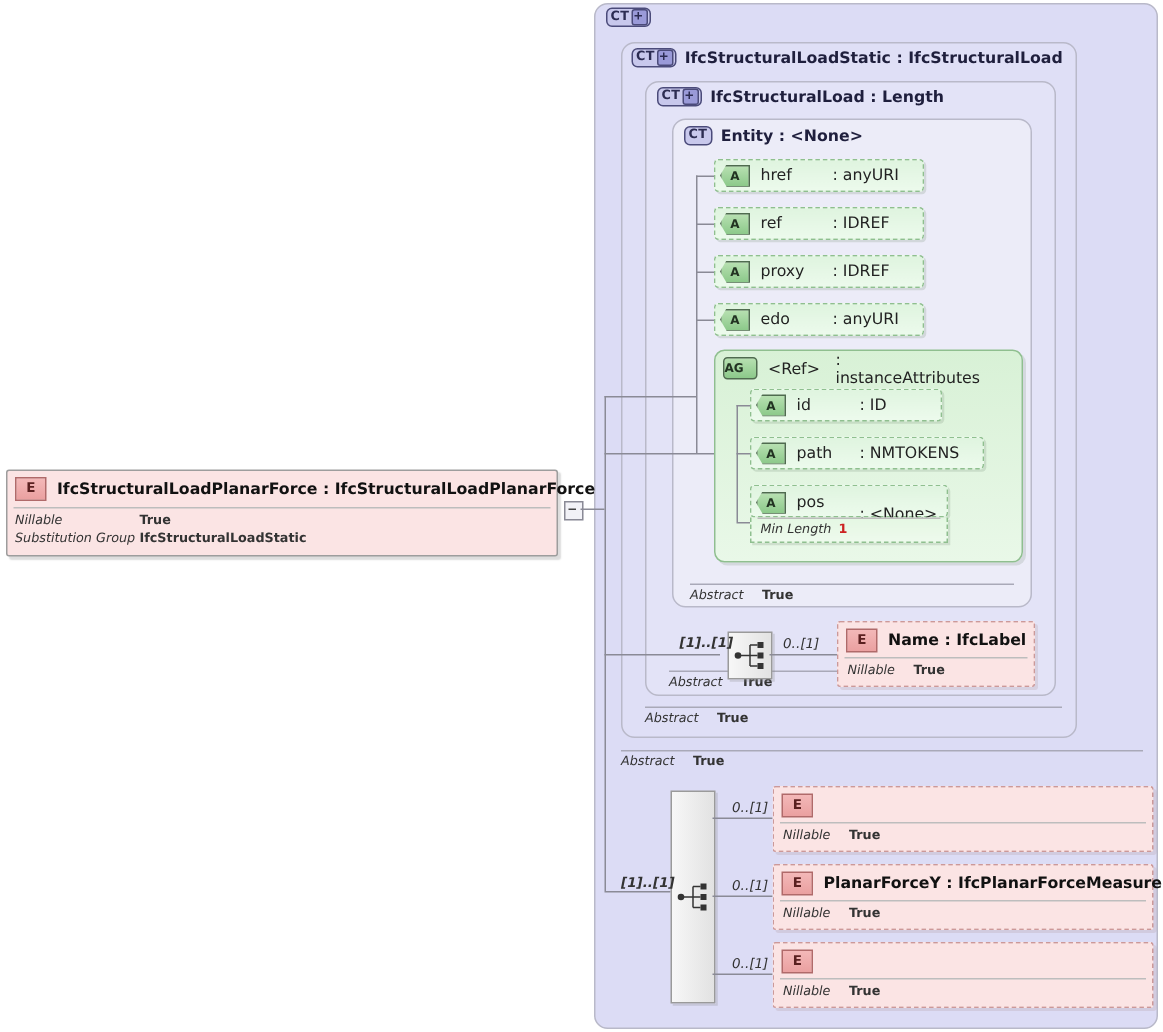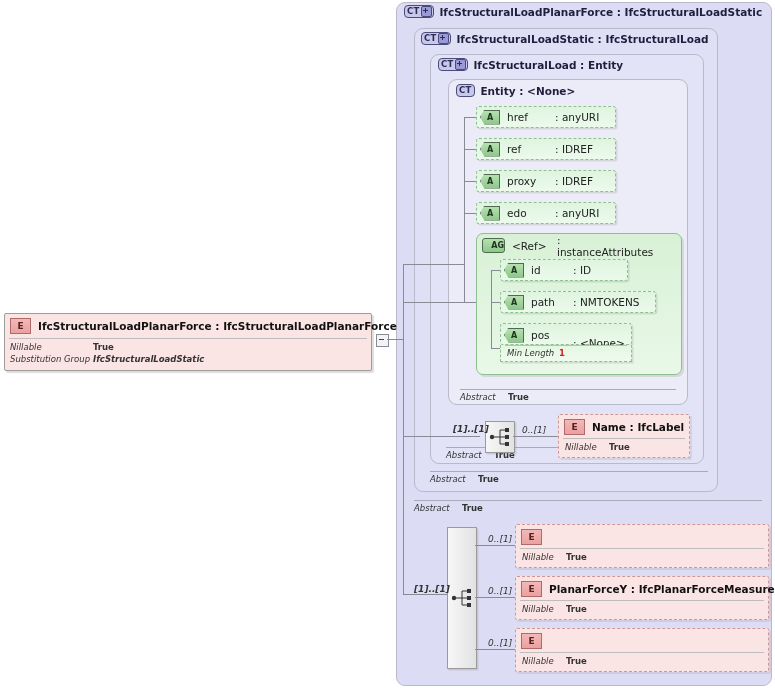--- a/index.html
+++ b/index.html
@@ -40,21 +40,21 @@
   .a-ic span{font-size:8px;font-weight:bold;color:#223322;line-height:9px;}
   .a-name{font-size:10.5px;color:#222;margin-left:7px;}
   .a-type{font-size:10.5px;color:#222;position:absolute;}
 
   
   .agbox{border:1px solid #8fbf8f;border-radius:7px;
          background:linear-gradient(to bottom,#d8f1d6,#e9f8e8);
          box-shadow:2px 2px 0 rgba(120,140,120,.20);}
   .ag-ic{width:21px;height:13px;border:1px solid #4f6b4f;border-radius:3px;
          background:linear-gradient(to bottom,#b7e0b1,#8cc98a);
-         display:flex;align-items:center;justify-content:flex-end;}
+         display:flex;align-items:center;justify-content:flex-start;}
   .ag-ic span{font-size:8px;font-weight:bold;color:#223322;line-height:9px;}
 
   
   .elbox{border:1px dashed #c99;border-radius:2px;background:#fbe4e4;
          box-shadow:2px 2px 0 rgba(160,130,130,.18);}
   .elbox.solid{border:1px solid #9d9d9d;box-shadow:2px 2px 1px rgba(120,120,120,.25);}
   .el-head{display:flex;align-items:center;padding-left:5px;}
   .el-ic{width:19px;height:14px;flex:0 0 19px;border:1px solid #b06a6a;
          background:linear-gradient(to bottom,#f3b8b8,#eaa0a0);
          display:flex;align-items:center;justify-content:center;}
@@ -98,21 +98,20 @@
 
 <div id="canvas">
 
   <div class="abs ctbox" style="left:396px;top:2px;width:376px;height:684px;"></div>
 
   <div class="abs ct-header" style="left:404px;top:5px;">
     <span class="ct-ic">
       <span class="t">CT</span>
       <span class="pl"></span>
     </span>
-    <span class="ct-title">IfcStructuralLoadPlanarForce : IfcStructuralLoadStatic</span>
   </div>
 
   <div class="abs-row" style="left:414px;top:500px;width:348px;">
     <div class="ln"></div>
     <span class="k">Abstract</span>
     <span class="v" style="left:48px;">True</span>
   </div>
 
   <div class="abs ctbox l2" style="left:414px;top:28px;width:304px;height:464px;"></div>
 
@@ -130,21 +129,21 @@
     <span class="v" style="left:48px;">True</span>
   </div>
 
   <div class="abs ctbox l3" style="left:430px;top:54px;width:274px;height:410px;"></div>
 
   <div class="abs ct-header" style="left:438px;top:58px;">
     <span class="ct-ic">
       <span class="t">CT</span>
       <span class="pl"></span>
     </span>
-    <span class="ct-title">IfcStructuralLoad : Entity</span>
+    <span class="ct-title">IfcStructuralLoad : Length</span>
   </div>
 
   <div class="abs-row" style="left:446px;top:447px;width:242px;">
     <div class="ln"></div>
     <span class="k">Abstract</span>
     <span class="v" style="left:48px;">True</span>
   </div>
 
   <div class="abs entitybox" style="left:448px;top:79px;width:240px;height:326px;"></div>
 
@@ -253,21 +252,21 @@
       <span class="el-ic">
         <span>E</span>
       </span>
       <span class="el-title">IfcStructuralLoadPlanarForce : IfcStructuralLoadPlanarForce</span>
     </div>
     <div class="el-sep"></div>
     <div class="el-props" style="height:32px;">
       <span class="prop-k" style="left:5px;top:3px;">Nillable</span>
       <span class="prop-v" style="left:88px;top:3px;">True</span>
       <span class="prop-k" style="left:5px;top:15px;">Substitution Group</span>
-      <span class="prop-v" style="left:88px;top:15px;font-style:italic;">IfcStructuralLoadStatic</span>
+      <span class="prop-v" style="left:88px;top:15px;">IfcStructuralLoadStatic</span>
     </div>
   </div>
 
   <div class="toggle" style="left:376px;top:334px;"></div>
 
   <div class="ln-h" style="left:387px;top:339px;width:16px;"></div>
   <div class="ln-v" style="left:403px;top:264px;height:330px;"></div>
 
   <div class="ln-h" style="left:403px;top:264px;width:61px;"></div>
 

